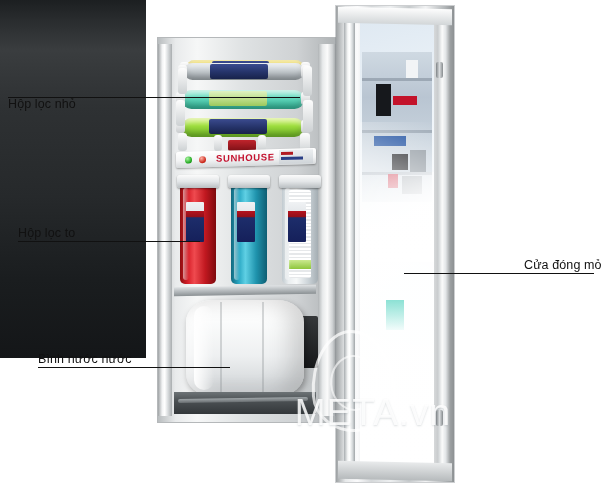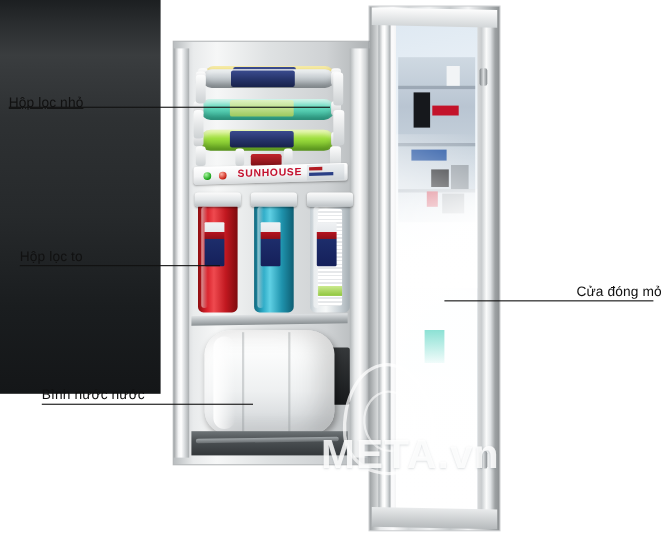--- a/index.html
+++ b/index.html
@@ -237,21 +237,21 @@
     transform:rotate(-4deg);
   }
   #wm .drop:after{
     content:"";position:absolute;left:16px;top:22px;width:44px;height:52px;
     border-radius:50%;border:2.5px solid rgba(255,255,255,.6);
   }
   #wm .wmtext{
     position:absolute;left:0;top:62px;width:240px;
     text-align:center;
     font-family:"Liberation Sans", sans-serif;
-    font-size:37px;font-weight:bold;letter-spacing:1px;
+    font-size:37px;font-weight:normal;letter-spacing:1px;
     color:rgba(255,255,255,.85);
     text-shadow:0 1px 2px rgba(120,130,140,.25);
   }
 </style>
 </head>
 <body>
 
 <div id="stage">
 
   <div id="photo">
@@ -363,21 +363,21 @@
     </div>
 
     <div id="wm">
       <span class="drop"></span>
       <span class="wmtext">META.vn</span>
     </div>
 
   </div>
 
   <div class="callout">
-    <span class="ctext" id="co0t" style="left: 8px; top: 86px; text-decoration: underline;">Hộp lọc nhỏ</span>
+    <span class="ctext" id="co0t" style="left: 8px; top: 97px;">Hộp lọc nhỏ</span>
     <span class="cline" id="co0l" style="left: 8px; top: 97px; width: 292px;"></span>
   </div>
   <div class="callout">
     <span class="ctext" id="co1t" style="left: 18px; top: 226px;">Hộp lọc to</span>
     <span class="cline" id="co1l" style="left: 18px; top: 241px; width: 182px;"></span>
   </div>
   <div class="callout">
     <span class="ctext" id="co2t" style="left: 38px; top: 352px;">Bình nước nước</span>
     <span class="cline" id="co2l" style="left: 38px; top: 367px; width: 192px;"></span>
   </div>

